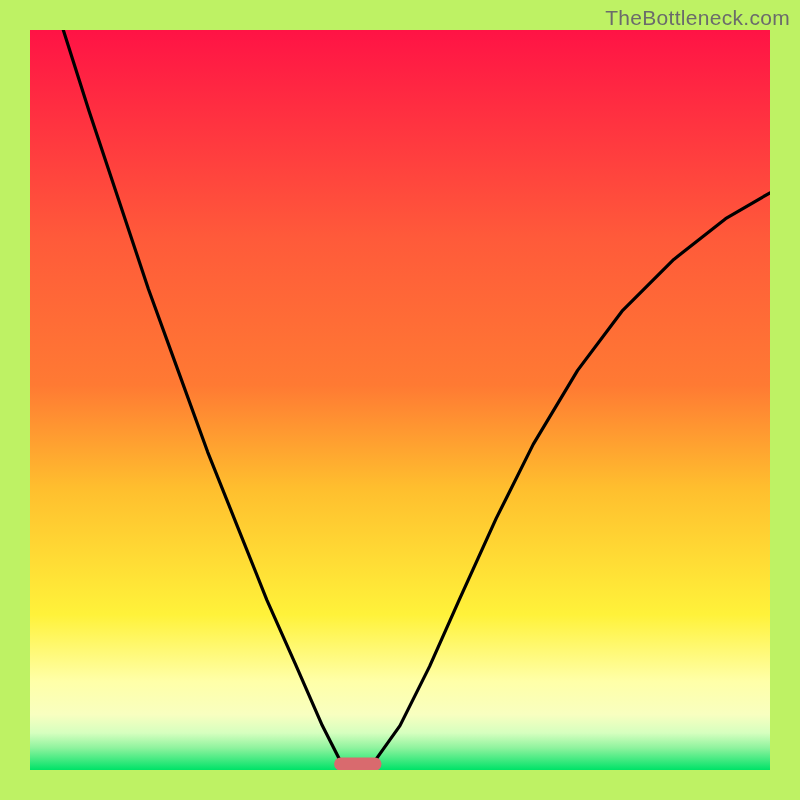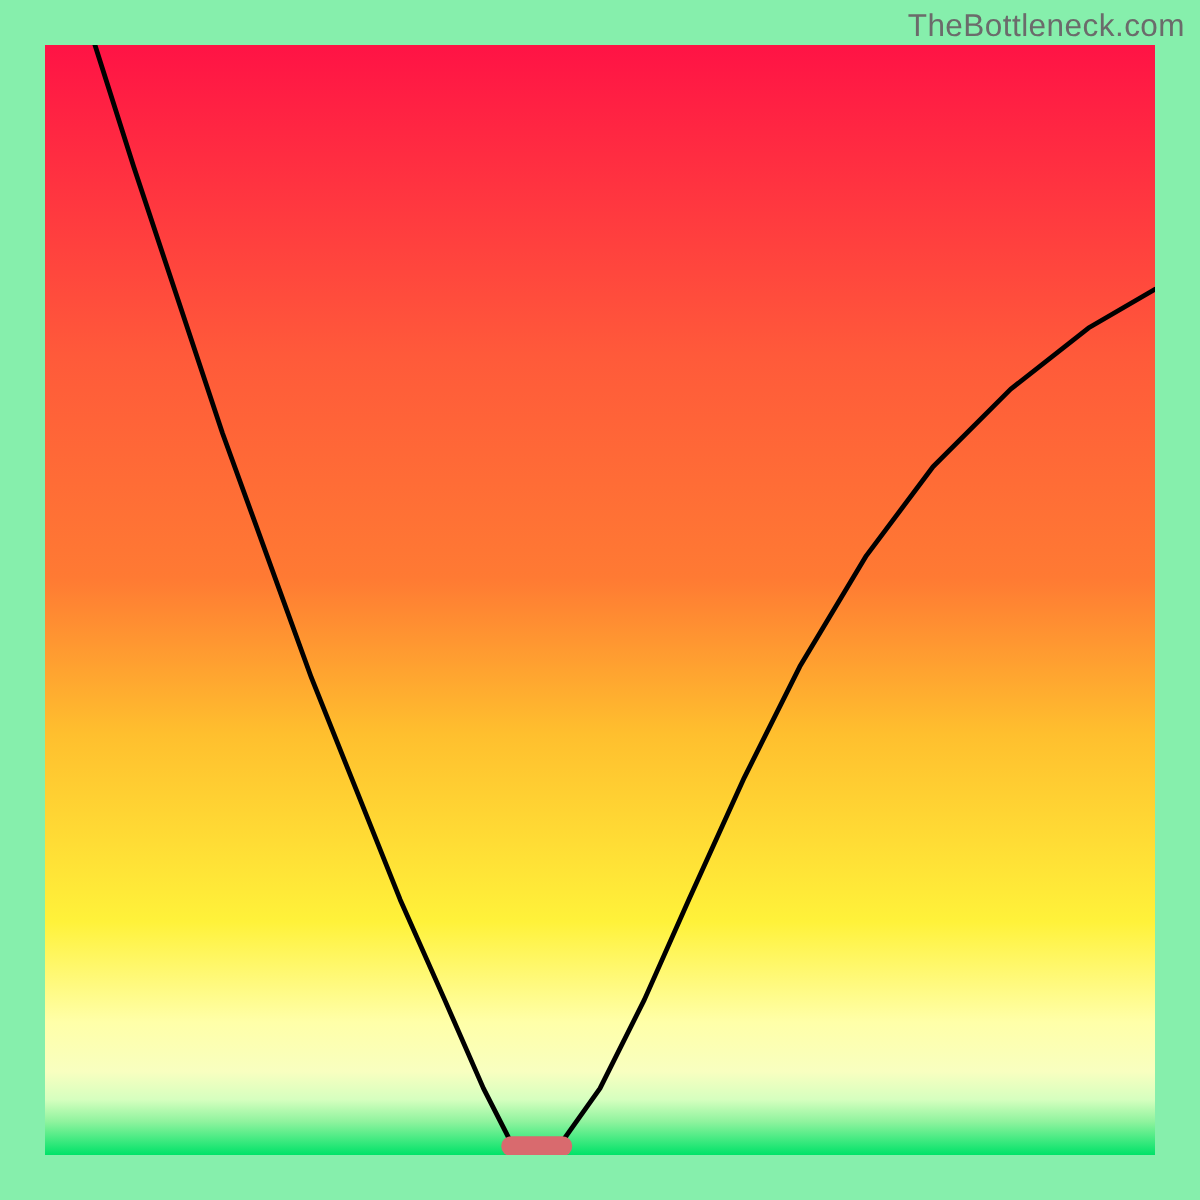--- a/index.html
+++ b/index.html
@@ -1,16 +1,16 @@
 <!DOCTYPE html>
 <html><head>
 <meta charset="utf-8">
 <style>
 body{margin:0;padding:0;background:#000;width:800px;height:800px;overflow:hidden;font-family:Arial,sans-serif}
-.frame{position:absolute;top:0;left:0;width:800px;height:800px;background:#86efac}
+.frame{position:absolute;top:0;left:0;width:800px;height:800px;background:#bef264}
 .plot{position:absolute;top:30px;left:30px;width:740px;height:740px}
 .watermark{position:absolute;top:6px;right:10px;color:#6b6b6b;font-size:21px;letter-spacing:.3px}
 svg{display:block}
 </style>
 </head>
 <body>
 
 <div class="frame">
   <div class="watermark">TheBottleneck.com</div>
   <div class="plot">

